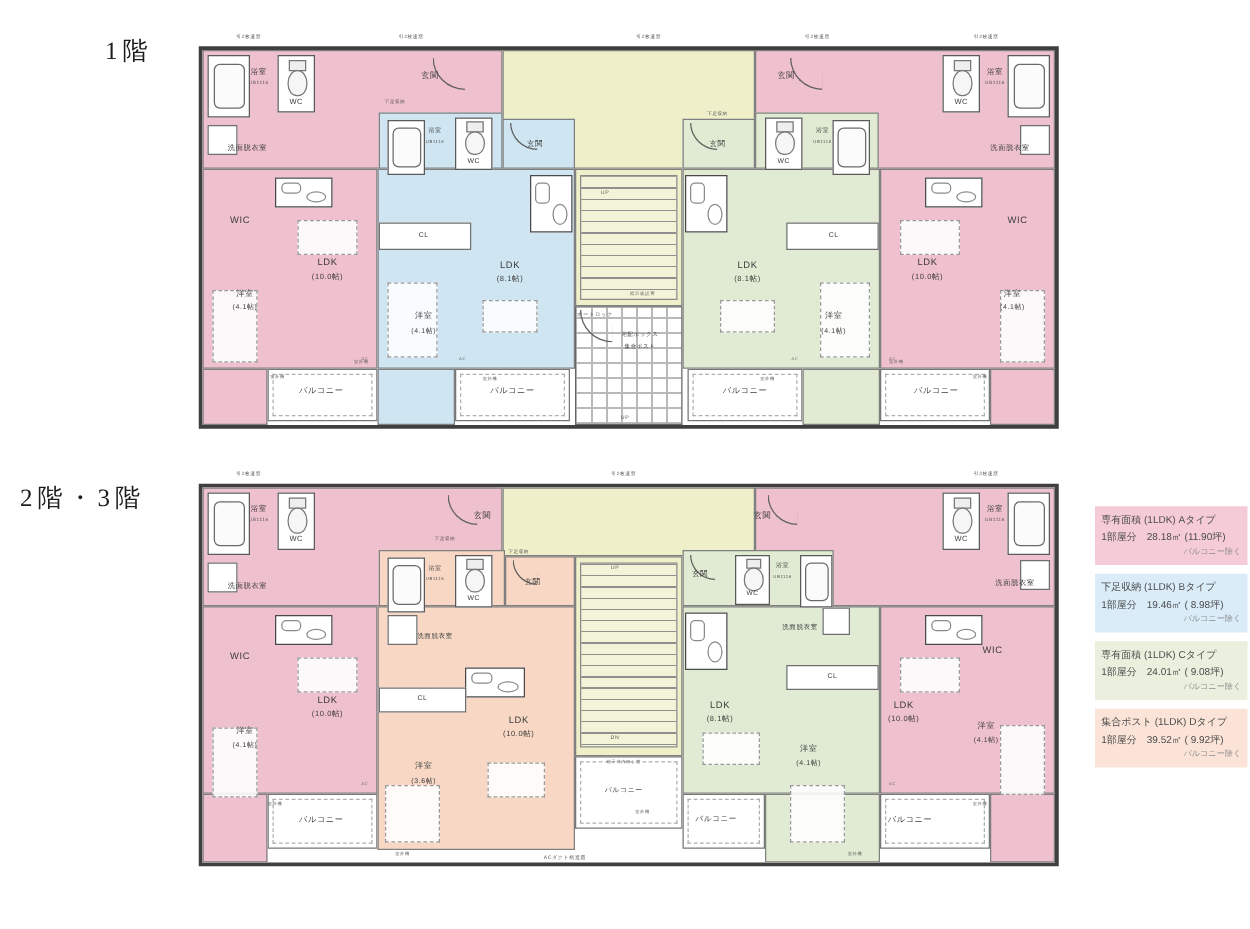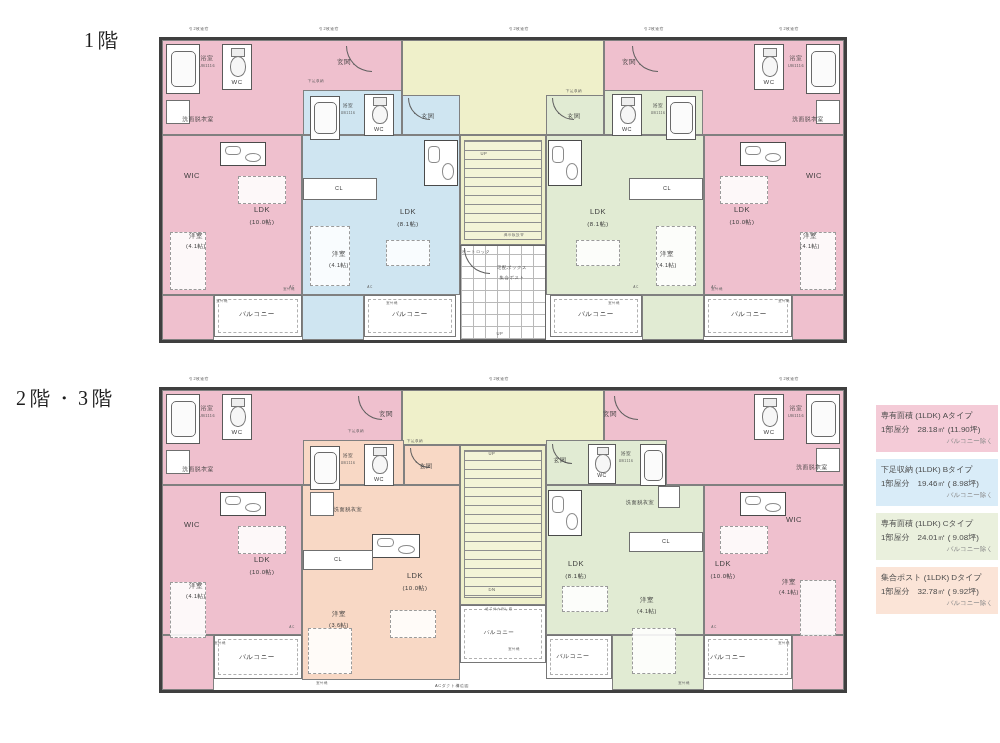--- a/index.html
+++ b/index.html
@@ -301,15 +301,15 @@
   <div class="lg-line2">1部屋分　19.46㎡ ( 8.98坪)</div>
   <div class="lg-line3">バルコニー除く</div>
 </div>
 <div class="legend-item lg2" style="background: rgb(234, 240, 221);">
   <div class="lg-line1">専有面積 (1LDK) Cタイプ</div>
   <div class="lg-line2">1部屋分　24.01㎡ ( 9.08坪)</div>
   <div class="lg-line3">バルコニー除く</div>
 </div>
 <div class="legend-item lg3" style="background: rgb(251, 228, 215);">
   <div class="lg-line1">集合ポスト (1LDK) Dタイプ</div>
-  <div class="lg-line2">1部屋分　32.78㎡ ( 9.92坪)</div>
+  <div class="lg-line2">1部屋分　39.52㎡ ( 9.92坪)</div>
   <div class="lg-line3">バルコニー除く</div>
 </div>
 
 </body></html>

